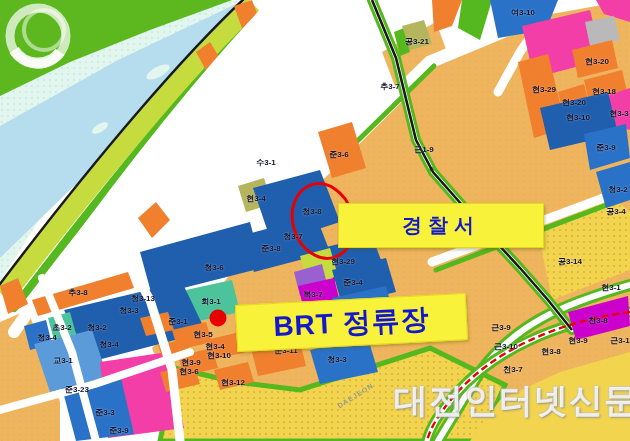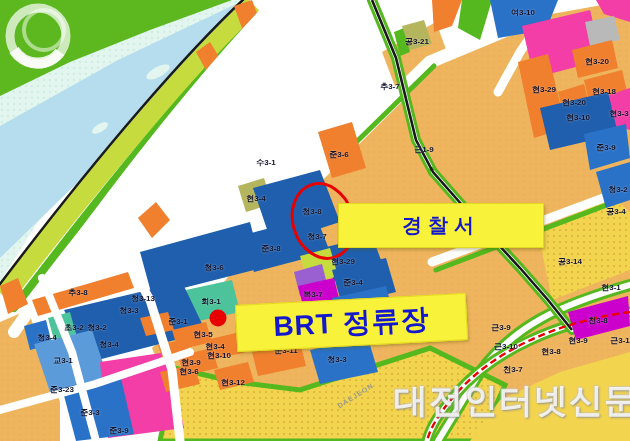--- a/index.html
+++ b/index.html
@@ -186,43 +186,43 @@
       <span class="plabel" style="left: 604px; top: 92px;">현3-18</span>
       <span class="plabel" style="left: 574px; top: 103px;">현3-20</span>
       <span class="plabel" style="left: 578px; top: 118px;">현3-10</span>
       <span class="plabel" style="left: 619px; top: 114px;">현3-3</span>
       <span class="plabel" style="left: 606px; top: 148px;">준3-9</span>
       <span class="plabel" style="left: 424px; top: 150px;">근1-9</span>
       <span class="plabel" style="left: 266px; top: 163px;">수3-1</span>
       <span class="plabel" style="left: 339px; top: 155px;">준3-6</span>
       <span class="plabel" style="left: 256px; top: 199px;">현3-4</span>
       <span class="plabel" style="left: 312px; top: 212px;">청3-8</span>
-      <span class="plabel" style="left: 293px; top: 237px; margin-left: 24px;">청3-7</span>
+      <span class="plabel" style="left: 293px; top: 237px;">청3-7</span>
       <span class="plabel" style="left: 271px; top: 249px;">준3-8</span>
       <span class="plabel" style="left: 214px; top: 268px;">청3-6</span>
       <span class="plabel" style="left: 618px; top: 190px;">청3-2</span>
       <span class="plabel" style="left: 616px; top: 212px;">공3-4</span>
       <span class="plabel" style="left: 570px; top: 218px; margin-top: 44px;">공3-14</span>
       <span class="plabel" style="left: 505px; top: 243px;">공3-13</span>
       <span class="plabel" style="left: 343px; top: 262px;">현3-29</span>
       <span class="plabel" style="left: 353px; top: 283px;">준3-4</span>
       <span class="plabel" style="left: 313px; top: 295px;">복3-7</span>
       <span class="plabel" style="left: 362px; top: 311px;">청3-5</span>
       <span class="plabel" style="left: 211px; top: 302px;">회3-1</span>
       <span class="plabel" style="left: 178px; top: 322px;">준3-1</span>
       <span class="plabel" style="left: 78px; top: 293px;">추3-8</span>
       <span class="plabel" style="left: 143px; top: 299px;">청3-13</span>
       <span class="plabel" style="left: 129px; top: 311px;">청3-3</span>
-      <span class="plabel" style="left: 62px; top: 328px; margin-left: 12px;">초3-2</span>
+      <span class="plabel" style="left: 62px; top: 328px;">초3-2</span>
       <span class="plabel" style="left: 97px; top: 328px;">청3-2</span>
       <span class="plabel" style="left: 47px; top: 338px;">청3-4</span>
       <span class="plabel" style="left: 109px; top: 345px;">청3-4</span>
       <span class="plabel" style="left: 63px; top: 361px;">교3-1</span>
-      <span class="plabel" style="left: 62px; top: 390px;">준3-23</span>
-      <span class="plabel" style="left: 90px; top: 413px; text-align: center;">준3-3</span>
+      <span class="plabel" style="left: 77px; top: 390px;">준3-23</span>
+      <span class="plabel" style="left: 105px; top: 413px; text-align: center;">준3-3</span>
       <span class="plabel" style="left: 119px; top: 431px;">준3-9</span>
       <span class="plabel" style="left: 203px; top: 335px;">현3-5</span>
       <span class="plabel" style="left: 215px; top: 347px;">현3-4</span>
       <span class="plabel" style="left: 219px; top: 356px;">현3-10</span>
       <span class="plabel" style="left: 191px; top: 363px;">현3-9</span>
       <span class="plabel" style="left: 189px; top: 372px;">현3-6</span>
       <span class="plabel" style="left: 233px; top: 383px;">현3-12</span>
       <span class="plabel" style="left: 263px; top: 341px;">공3-11</span>
       <span class="plabel" style="left: 299px; top: 342px;">청3-12</span>
       <span class="plabel" style="left: 286px; top: 351px;">준3-11</span>

